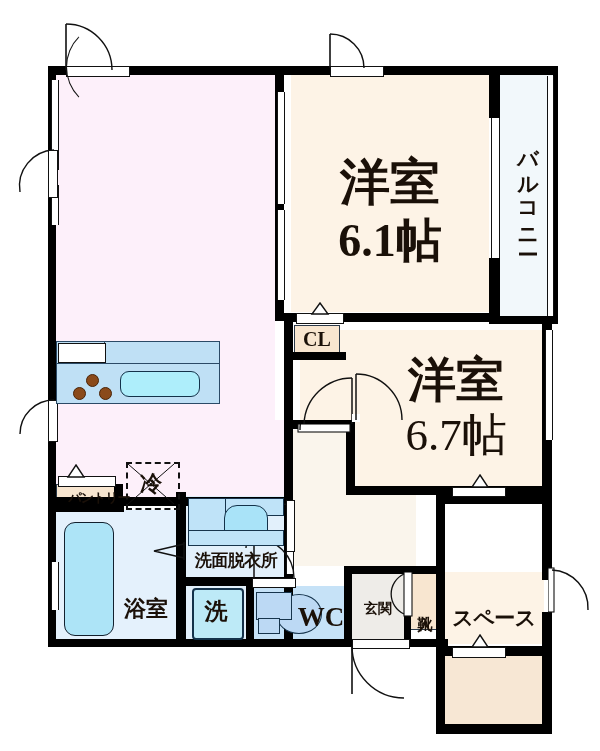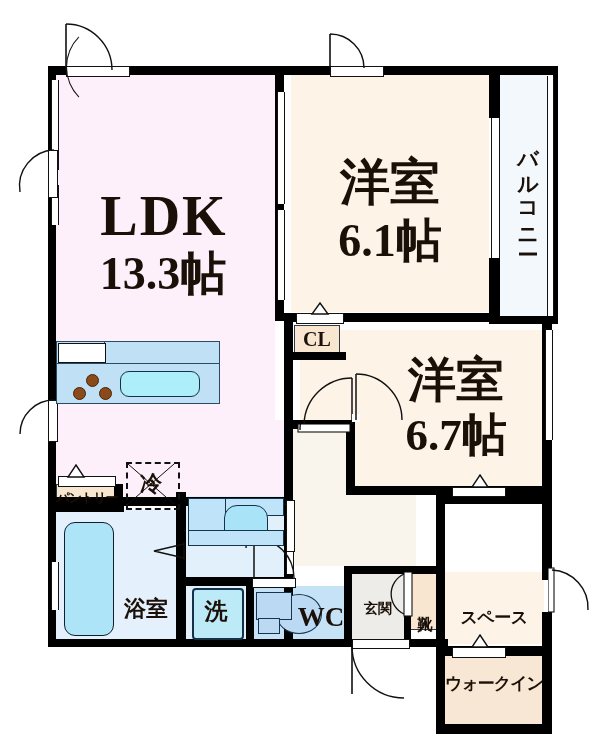--- a/index.html
+++ b/index.html
@@ -283,62 +283,58 @@
   <div class="vanity" style="left:188px;top:498px;width:36px;height:32px;"></div>
   <div class="basin" style="left:224px;top:505px;width:42px;height:38px;"></div>
   <div class="vanity" style="left:188px;top:530px;width:94px;height:14px;"></div>
 
   <div class="washer" style="left:192px;top:588px;width:48px;height:48px;"></div>
 
   <div class="toiletbowl" style="left:276px;top:594px;width:44px;height:38px;"></div>
   <div class="toiletseat" style="left:256px;top:592px;width:34px;height:26px;"></div>
   <div class="toilettank" style="left:258px;top:618px;width:20px;height:14px;"></div>
 
-  <div class="label" style="left:60px;top:185px;width:208px;height:62px;
-              font-size:56px;font-weight:700;letter-spacing:2px;">LDK</div>
-  <div class="label" style="left:52px;top:245px;width:222px;height:58px;
-              font-size:46px;font-weight:700;">13.3帖</div>
 
   <div class="label" style="left:300px;top:152px;width:180px;height:60px;
               font-size:50px;font-weight:700;">洋室</div>
   <div class="label" style="left:296px;top:212px;width:188px;height:58px;
               font-size:46px;font-weight:700;">6.1帖</div>
 
   <div class="label" style="left:370px;top:352px;width:172px;height:56px;
               font-size:48px;font-weight:700;">洋室</div>
   <div class="label" style="left:364px;top:408px;width:184px;height:56px;
-              font-size:45px;font-weight:700;">6.7帖</div>
+              font-size:45px;font-weight:400;">6.7帖</div>
 
   <div class="label vlabel" style="left:506px;top:110px;width:44px;height:160px;
               font-size:21px;font-weight:600;letter-spacing:3px;">バルコニー</div>
 
   <div class="label" style="left:294px;top:325px;width:46px;height:28px;
               font-size:20px;font-weight:700;">CL</div>
 
-  <div class="label" style="left:56px;top:484px;width:62px;height:27px;
+  <div class="label" style="left:68px;top:484px;width:62px;height:27px;
               font-size:13px;font-weight:700;letter-spacing:-1px;">パントリー</div>
 
   <div class="label" style="left:126px;top:462px;width:50px;height:44px;
               font-size:22px;font-weight:700;">冷</div>
 
   <div class="label" style="left:116px;top:592px;width:60px;height:34px;
               font-size:22px;font-weight:700;">浴室</div>
 
+  <div class="label" style="left:186px;top:548px;width:100px;height:26px;
+              font-size:17px;font-weight:700;letter-spacing:-0.5px;">洗面脱衣所</div>
 
   <div class="label" style="left:192px;top:588px;width:48px;height:48px;
               font-size:23px;font-weight:700;">洗</div>
 
   <div class="label" style="left:296px;top:600px;width:50px;height:34px;
               font-size:27px;font-weight:700;">WC</div>
 
   <div class="label" style="left:350px;top:594px;width:56px;height:30px;
               font-size:14px;font-weight:700;">玄関</div>
 
   <div class="label vlabel" style="left:412px;top:580px;width:24px;height:48px;
               font-size:15px;font-weight:700;">靴入</div>
 
   <div class="label" style="left:444px;top:606px;width:100px;height:24px;
-              font-size:17px;font-weight:700;letter-spacing:-0.5px;text-align:center;">スペース</div>
-
-  <div class="label" style="left:442px;top:672px;width:104px;height:24px;
-              font-size:17px;font-weight:700;letter-spacing:-1px;">ウォークイン</div>
+              font-size:21px;font-weight:700;letter-spacing:-0.5px;text-align:center;">スペース</div>
+
 
 </div>
 
 </body></html>

